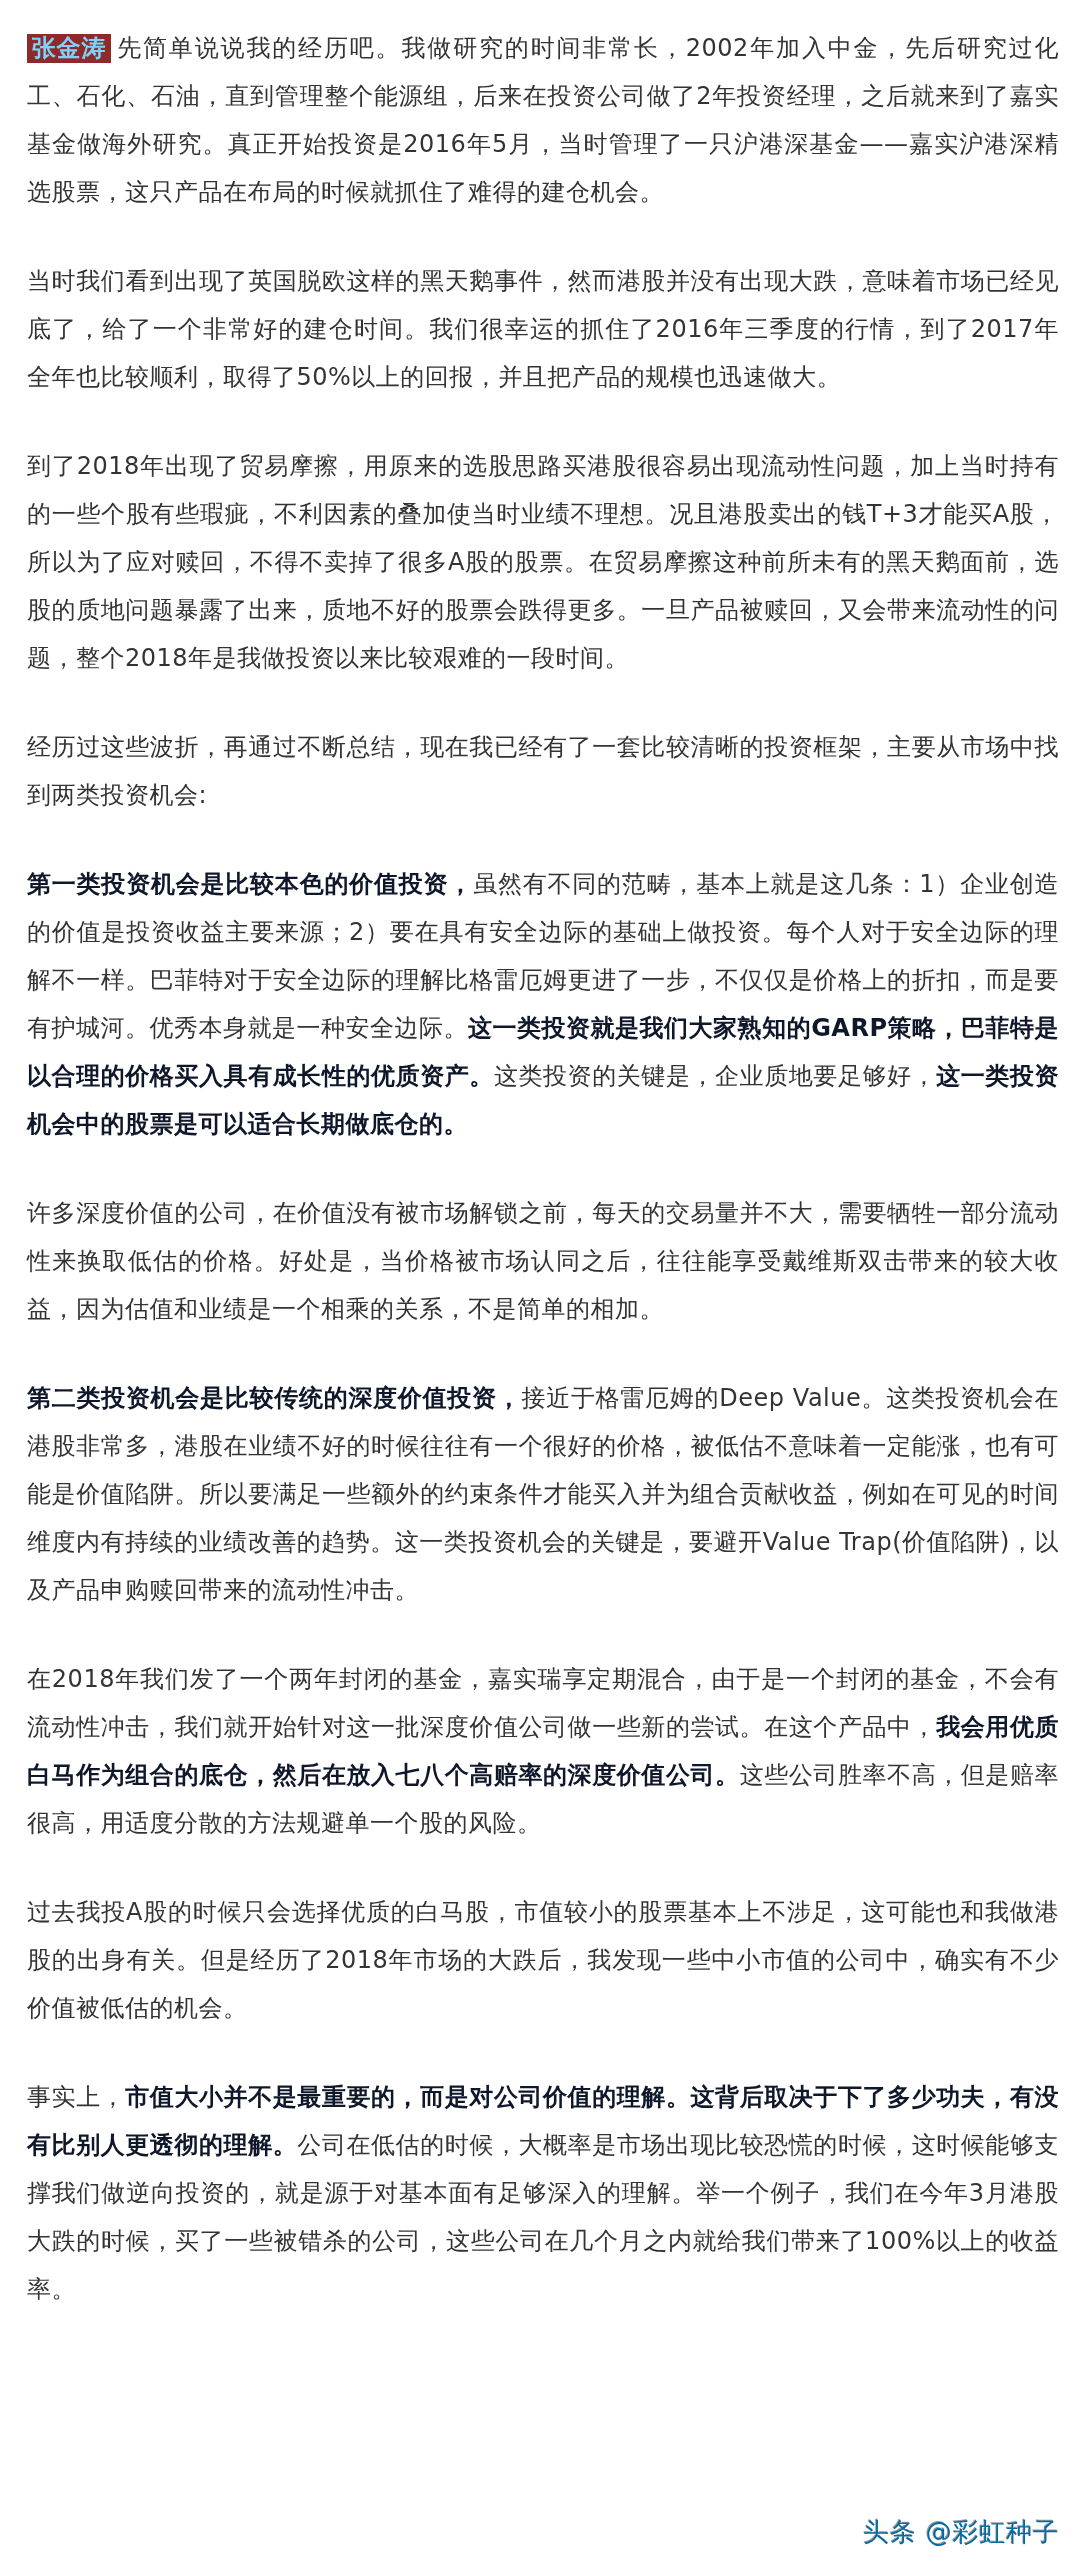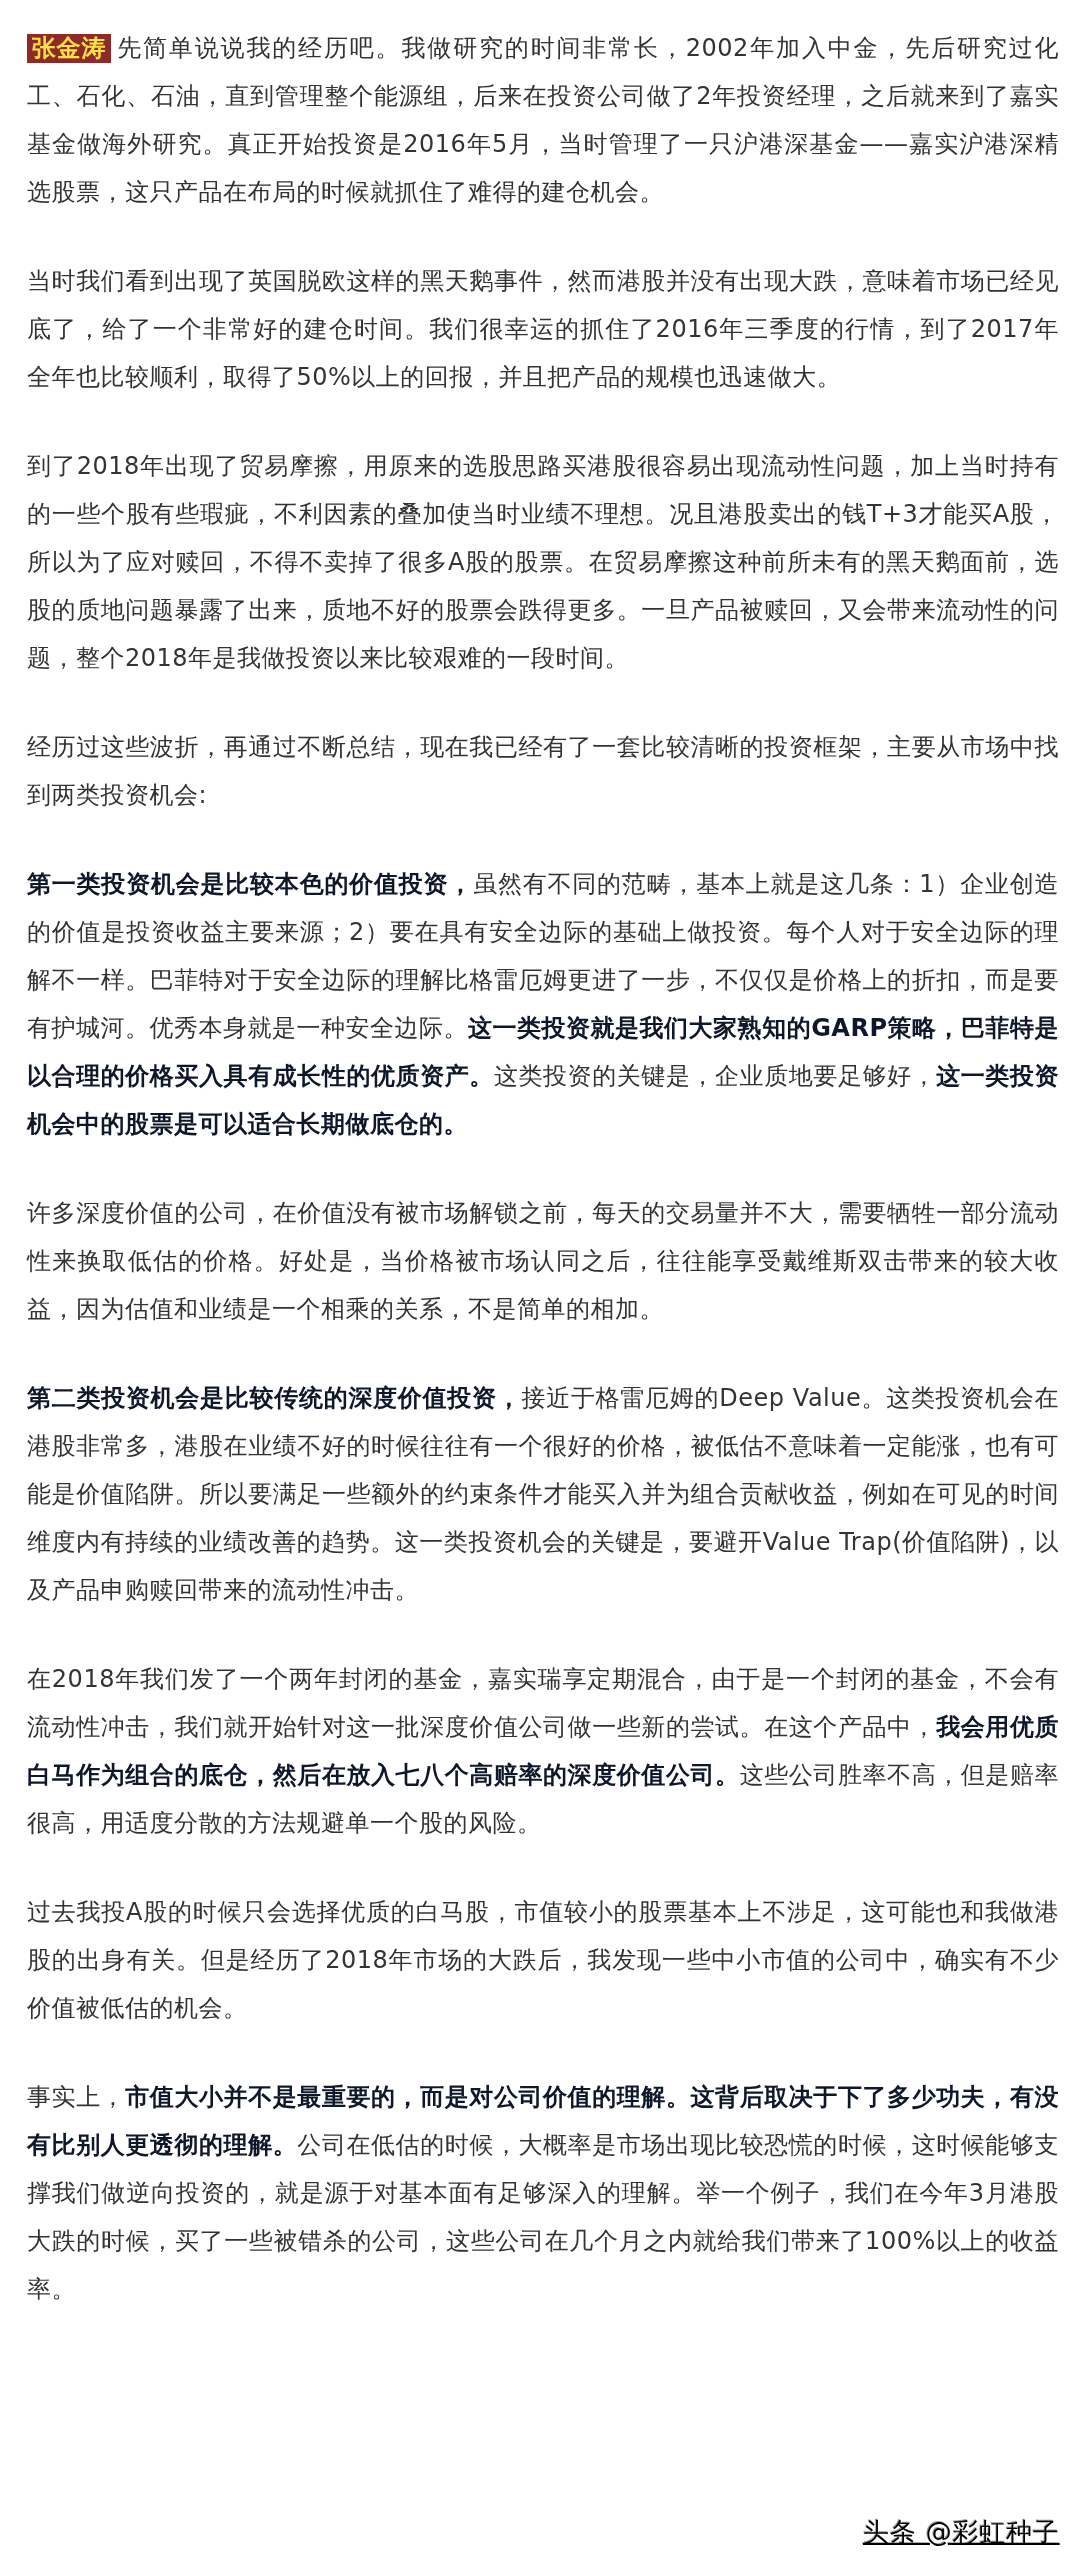--- a/index.html
+++ b/index.html
@@ -5,31 +5,30 @@
   html, body { margin: 0; padding: 0; background: #ffffff; }
   body { width: 1085px; height: 2576px; overflow: hidden; position: relative; }
   .article {
     position: absolute; left: 27px; top: 24px; width: 1032px;
     font-family: "DejaVu Sans", "Liberation Sans", sans-serif;
     font-size: 24px; line-height: 48px; color: #333333;
     text-align: justify; letter-spacing: 0.5px;
   }
   .para { margin: 0 0 41px 0; }
   .name-badge {
-    display: inline-block; background: #8f2a2a; color: #fde047;
+    display: inline-block; background: #8f2a2a; color: #7dd3fc;
     font-weight: bold; padding: 0 4.8px; line-height: 29px; margin-right: 4.8px;
     letter-spacing: 0.8px;
   }
   .seg-bold { font-weight: bold; color: #0f172a; }
   .watermark {
     position: absolute; left: 863px; top: 2515px;
     font-family: "DejaVu Sans", "Liberation Sans", sans-serif;
-    font-size: 26px; color: #000000; letter-spacing: 0.8px;
+    font-size: 26px; color: #0369a1; letter-spacing: 0.8px;
     text-shadow: 0.8px 0.8px 0 #ffffff, -0.8px -0.8px 0 #999999;
-    text-decoration: underline;
   }
 </style>
 </head>
 <body>
 
 <div class="article">
   <p class="para">
     <span class="name-badge" style="background: rgb(143, 42, 42);">张金涛</span><span>先简单说说我的经历吧。我做研究的时间非常长，2002年加入中金，先后研究过化工、石化、石油，直到管理整个能源组，后来在投资公司做了2年投资经理，之后就来到了嘉实基金做海外研究。真正开始投资是2016年5月，当时管理了一只沪港深基金——嘉实沪港深精选股票，这只产品在布局的时候就抓住了难得的建仓机会。</span>
   </p>
   <p class="para">

